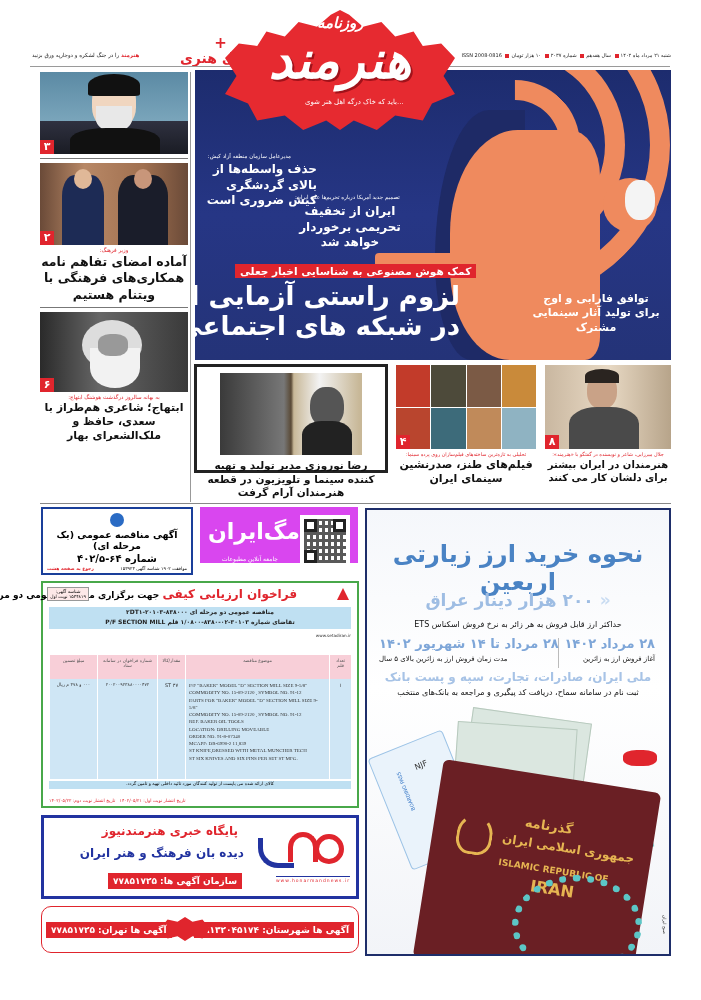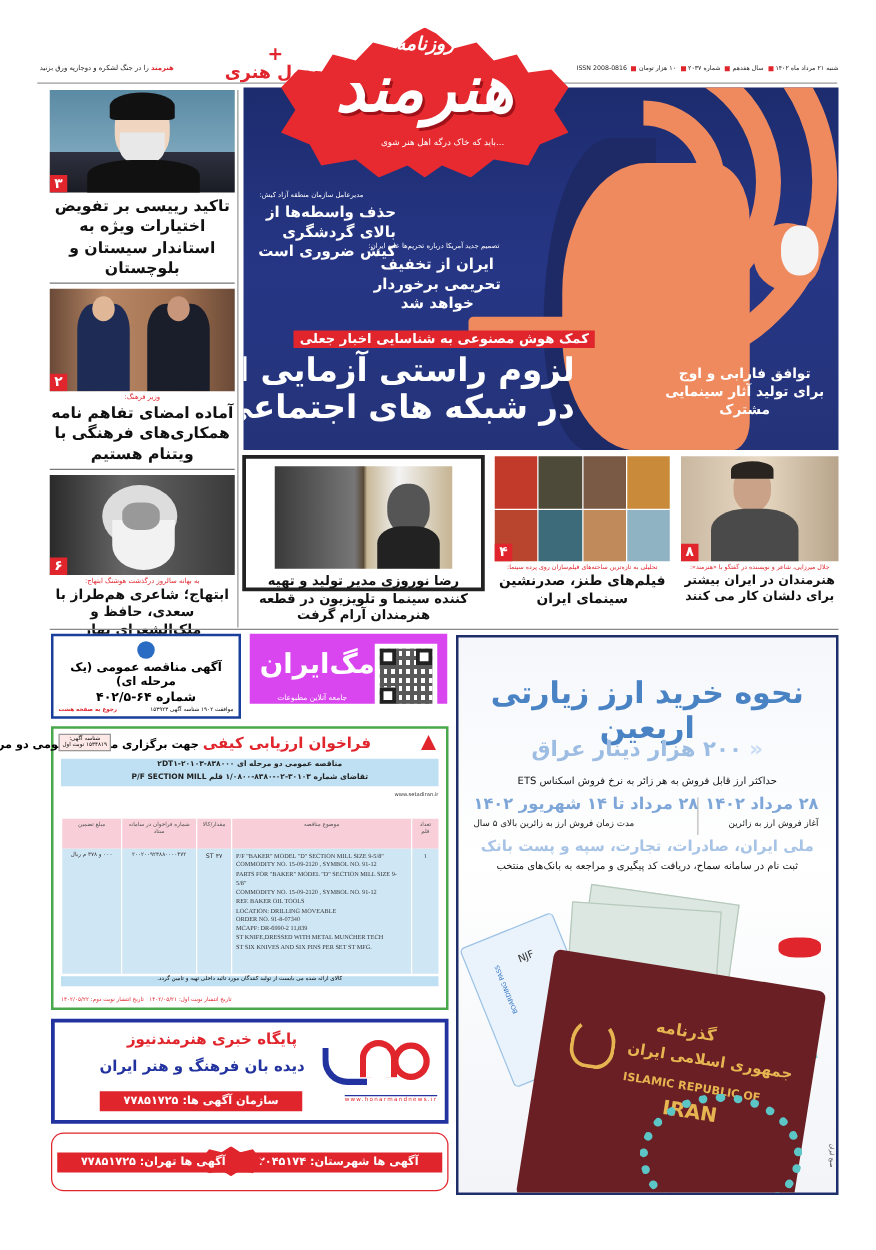--- a/index.html
+++ b/index.html
@@ -9,21 +9,21 @@
   
   .topline { position: absolute; left: 30px; top: 66px; width: 640px; height: 1px; background: #9a9a9a; }
   .dateline { position: absolute; right: 30px; top: 52px; font-size: 5px; color: #222; white-space: nowrap; }
   .dateline .sq { display: inline-block; width: 4px; height: 4px; background: #e0252d; margin: 0 2px; vertical-align: middle; }
   .slogan { position: absolute; left: 32px; top: 52px; font-size: 5.5px; color: #222; white-space: nowrap; }
   .slogan b { color: #e0252d; font-weight: bold; }
   .supplement { position: absolute; left: 180px; top: 36px; color: #e0252d; font-size: 14px; font-weight: bold; text-align: center; line-height: 1; }
   .supplement .plus { display: block; font-size: 15px; }
 
   
-  .masthead { position: absolute; left: 225px; top: 12px; width: 230px; height: 130px; }
+  .masthead { position: absolute; left: 225px; top: 0; width: 230px; height: 130px; }
   .masthead-shape { position: absolute; inset: 10px 0 0 0; background: #e62a30;
     clip-path: polygon(0% 40%, 6% 28%, 14% 30%, 18% 18%, 26% 22%, 32% 10%, 40% 14%, 46% 4%, 50% 0%, 54% 4%, 60% 14%, 68% 10%, 74% 22%, 82% 18%, 86% 30%, 94% 28%, 100% 40%, 95% 55%, 100% 70%, 90% 78%, 86% 92%, 74% 88%, 66% 100%, 56% 92%, 50% 100%, 44% 92%, 34% 100%, 26% 88%, 14% 92%, 10% 78%, 0% 70%, 5% 55%); }
   .masthead-prefix { position: absolute; left: 92px; top: 14px; color: #fff; font-size: 15px; font-weight: bold; font-style: italic; }
   .masthead-title { position: absolute; left: 30px; top: 34px; width: 170px; color: #fff; font-family: "DejaVu Serif", serif; font-size: 52px; font-weight: bold; font-style: italic; text-align: center; line-height: 1; letter-spacing: -3px; text-shadow: 2px 2px 0 #a0121a; }
   .masthead-tagline { position: absolute; left: 80px; top: 98px; color: #fff; font-size: 7px; }
 
   
   .hero { position: absolute; left: 195px; top: 70px; width: 476px; height: 290px; background: linear-gradient(180deg, #1d2c6e 0%, #263685 50%, #243378 100%); overflow: hidden; }
   .wave { position: absolute; border-radius: 50%; border: 20px solid #ef8a5e; border-left-color: transparent; border-bottom-color: transparent; transform: rotate(45deg); }
   .face { position: absolute; left: 255px; top: 60px; width: 150px; height: 230px; background: #ef8a5e; border-radius: 45% 20% 10% 40%; }
@@ -62,21 +62,21 @@
   .eval-title b { color: #e0252d; font-size: 12px; }
   .eval-ref { position: absolute; left: 4px; top: 4px; width: 42px; font-size: 4.5px; text-align: center; border: 1px solid #999; background: #fde8e8; padding: 1px; }
   .eval-band { position: absolute; left: 6px; right: 6px; top: 24px; height: 22px; background: #bfe0f2; font-size: 6px; text-align: center; line-height: 10px; font-weight: bold; color: #222; }
   .small-text { font-size: 4.2px; color: #333; line-height: 1.5; }
   .eval-table { position: absolute; left: 6px; right: 6px; top: 72px; height: 124px; }
   .eval-table .hdr { height: 24px; background: #f8cfd8; display: flex; font-size: 4.5px; color: #555; }
   .eval-table .row { height: 100px; background: #cfe6f5; display: flex; font-size: 5px; color: #333; }
   .cell { border-left: 1px solid #fff; padding: 3px; text-align: center; }
   .ad-honarnews { position: absolute; left: 41px; top: 815px; width: 318px; height: 84px; border: 3px solid #2233a0; background: #fff; }
   .ad-contact { position: absolute; left: 41px; top: 906px; width: 318px; height: 47px; border: 1px solid #e0252d; border-radius: 10px; background: #fff; }
-  .red-pill { position: absolute; background: #e0252d; color: #fff; font-weight: bold; font-size: 9px; padding: 3px 19px; white-space: nowrap; }
+  .red-pill { position: absolute; background: #e0252d; color: #fff; font-weight: bold; font-size: 9px; padding: 3px 5px; white-space: nowrap; }
 
   
   .ad-arbaeen { position: absolute; left: 365px; top: 508px; width: 306px; height: 448px; border: 2px solid #1e2e6a; background: linear-gradient(180deg, #f5f7fb 0%, #ffffff 40%, #f2f4f8 100%); overflow: hidden; }
   .arb-title { position: absolute; top: 30px; left: 0; right: 0; text-align: center; font-size: 24px; font-weight: bold; color: #4a83c4; }
   .arb-sub { position: absolute; top: 80px; left: 0; right: 0; text-align: center; font-size: 17px; font-weight: bold; color: #9ebde3; }
   .arb-line { position: absolute; left: 0; right: 0; text-align: center; font-size: 8px; color: #111; }
   .arb-date { position: absolute; font-size: 13px; font-weight: bold; color: #7ea6d8; text-align: center; white-space: nowrap; }
   .arb-banks { position: absolute; top: 152px; left: 0; right: 0; text-align: center; font-size: 12px; font-weight: bold; color: #a7c3e6; }
   .passport { position: absolute; left: 60px; top: 265px; width: 220px; height: 200px; background: #6a1f24; transform: rotate(9deg); border-radius: 6px; }
   .passport-text { position: absolute; color: #e6b552; font-weight: bold; text-align: center; white-space: nowrap; }
@@ -144,21 +144,20 @@
 
 <div class="leftcol">
   <div>
     <div class="photo" style="height:82px; background: linear-gradient(180deg,#5b8aa4 0%, #7aa5bb 60%, #2f3140 60%, #1a1c24 100%);">
       <div style="position:absolute; left:52px; top:8px; width:44px; height:50px; background:#f0d6c0; border-radius:40% 40% 45% 45%;"></div>
       <div style="position:absolute; left:48px; top:2px; width:52px; height:22px; background:#111; border-radius:50% 50% 10% 10%;"></div>
       <div style="position:absolute; left:56px; top:34px; width:36px; height:26px; background:#e8e8e8; border-radius:0 0 50% 50%;"></div>
       <div style="position:absolute; left:30px; top:56px; width:90px; height:30px; background:#111; border-radius:40% 40% 0 0;"></div>
       <div class="num-badge">۳</div>
     </div>
-    <div class="story-title">تاکید رییسی بر تفویض اختیارات ویژه به استاندار سیستان و بلوچستان</div>
   </div>
   <div class="sep"></div>
   <div>
     <div class="photo" style="height:82px; background: linear-gradient(90deg,#6a4a38, #b88866 30%, #a07050 70%, #6a4a38);">
       <div style="position:absolute; left:22px; top:12px; width:42px; height:70px; background:#1d2b55; border-radius:30% 30% 0 0;"></div>
       <div style="position:absolute; left:34px; top:6px; width:18px; height:20px; background:#e0b898; border-radius:50%;"></div>
       <div style="position:absolute; left:78px; top:12px; width:50px; height:70px; background:#1a1d2a; border-radius:30% 30% 0 0;"></div>
       <div style="position:absolute; left:94px; top:6px; width:18px; height:20px; background:#c8967a; border-radius:50%;"></div>
       <div class="num-badge">۲</div>
     </div>

